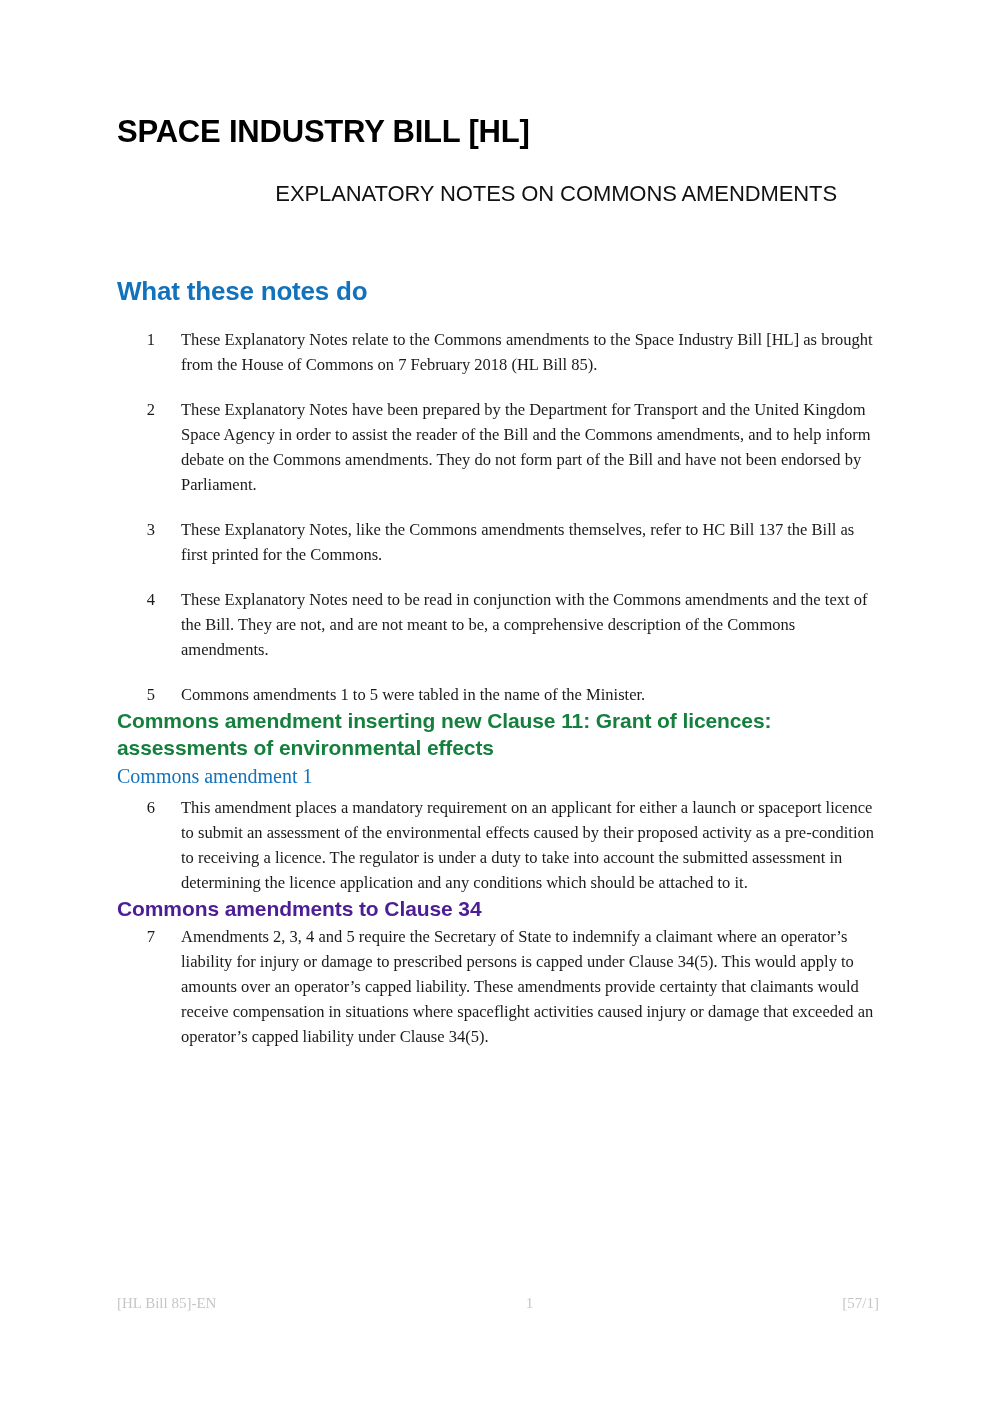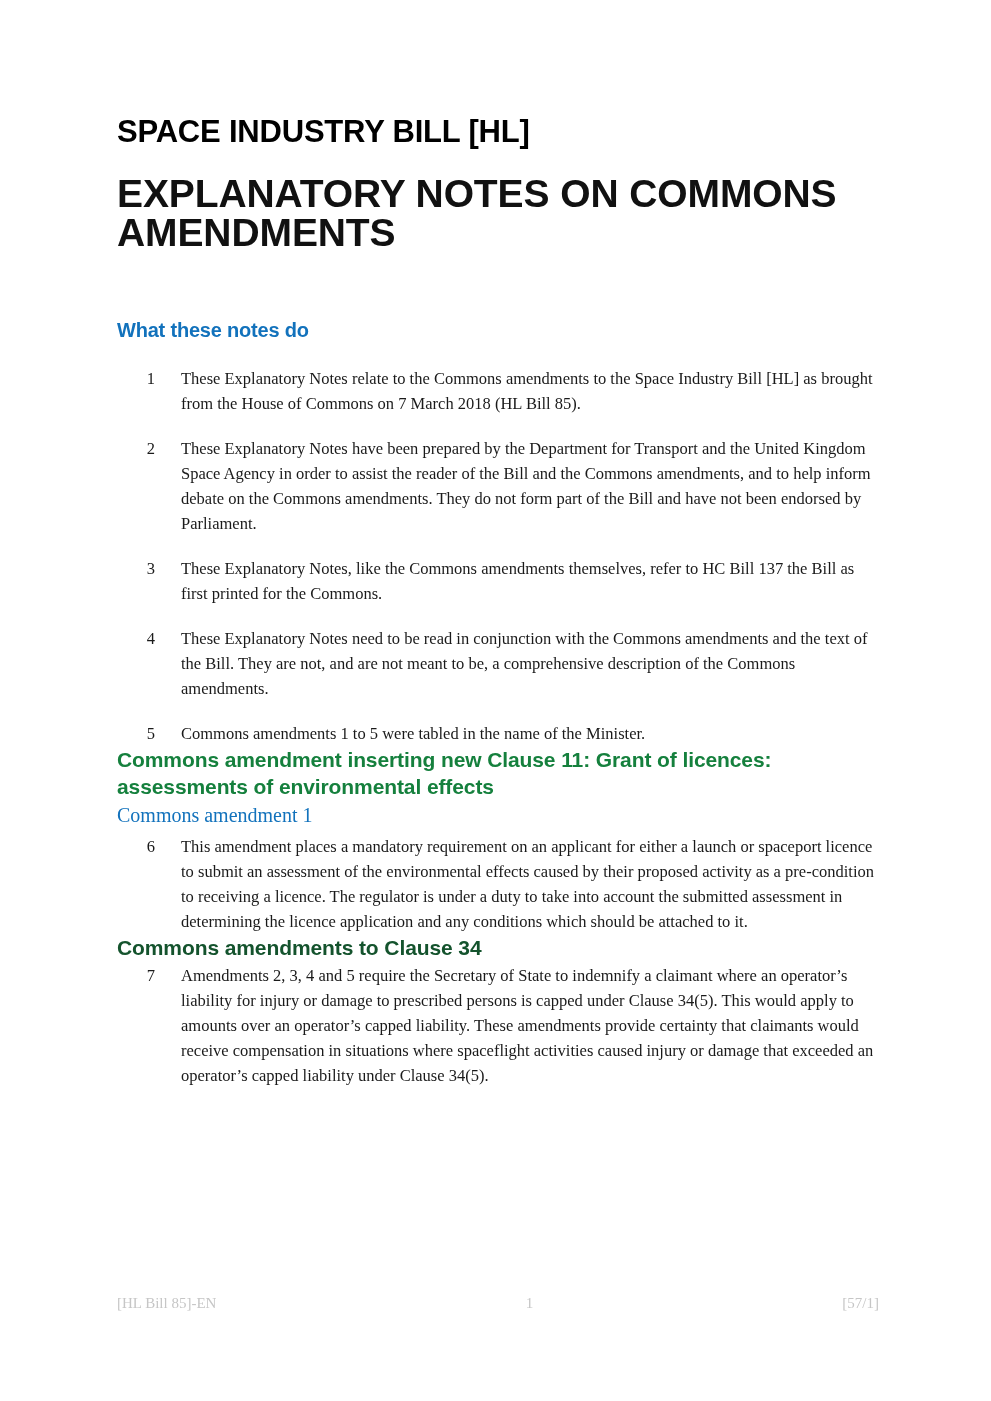--- a/index.html
+++ b/index.html
@@ -37,54 +37,55 @@
     font-family: "Liberation Sans", sans-serif;
     font-weight: bold;
     font-size: 31px;
     line-height: 40px;
     letter-spacing: -0.2px;
     color: #000000;
     margin: 0 0 22px 0;
   }
   .doc-subtitle {
     font-family: "Liberation Sans", sans-serif;
-    font-weight: bold;
-    font-size: 39px;
+    font-weight: normal;
+    font-size: 22px;
     line-height: 39px;
     letter-spacing: -0.1px;
     color: #111111;
     margin: 0 0 62px 0;
     max-width: 720px;
+    text-align: right;
   }
 
   
   h1.h-blue {
     font-family: "Liberation Sans", sans-serif;
     font-weight: bold;
-    font-size: 20px;
+    font-size: 26px;
     line-height: 32px;
     color: #1272bc;
     margin: 0 0 20px 0;
     letter-spacing: -0.2px;
   }
   h2.h-blue {
     font-family: "Liberation Sans", sans-serif;
     font-weight: bold;
     font-size: 21px;
     line-height: 27px;
     color: #15803d;
     margin: 0 0 2px 0;
     letter-spacing: -0.1px;
   }
   h3.h-blue {
     font-family: "Liberation Sans", sans-serif;
     font-weight: bold;
     font-size: 21px;
     line-height: 27px;
-    color: #14532d;
+    color: #4c1d95;
     margin: 0 0 2px 0;
     letter-spacing: -0.1px;
   }
   .sub-serif-blue {
     font-family: "Liberation Serif", serif;
     font-weight: normal;
     font-size: 20px;
     line-height: 26px;
     color: #1272bc;
     margin: 0 0 6px 0;
@@ -145,21 +146,21 @@
     <div class="doc-title">SPACE INDUSTRY BILL [HL]</div>
 
     <div class="doc-subtitle">EXPLANATORY NOTES ON COMMONS AMENDMENTS</div>
 
     <h1 class="h-blue">What these notes do</h1>
 
     <div class="para-group">
 
       <div class="para">
         <div class="para-num">1</div>
-        <div class="para-text">These Explanatory Notes relate to the Commons amendments to the Space Industry Bill [HL] as brought from the House of Commons on 7 March 2018 (HL Bill 85).</div>
+        <div class="para-text">These Explanatory Notes relate to the Commons amendments to the Space Industry Bill [HL] as brought from the House of Commons on 7 February 2018 (HL Bill 85).</div>
       </div>
 
       <div class="para">
         <div class="para-num">2</div>
         <div class="para-text">These Explanatory Notes have been prepared by the Department for Transport and the United Kingdom Space Agency in order to assist the reader of the Bill and the Commons amendments, and to help inform debate on the Commons amendments. They do not form part of the Bill and have not been endorsed by Parliament.</div>
       </div>
 
       <div class="para">
         <div class="para-num">3</div>
         <div class="para-text">These Explanatory Notes, like the Commons amendments themselves, refer to HC Bill 137 the Bill as first printed for the Commons.</div>

